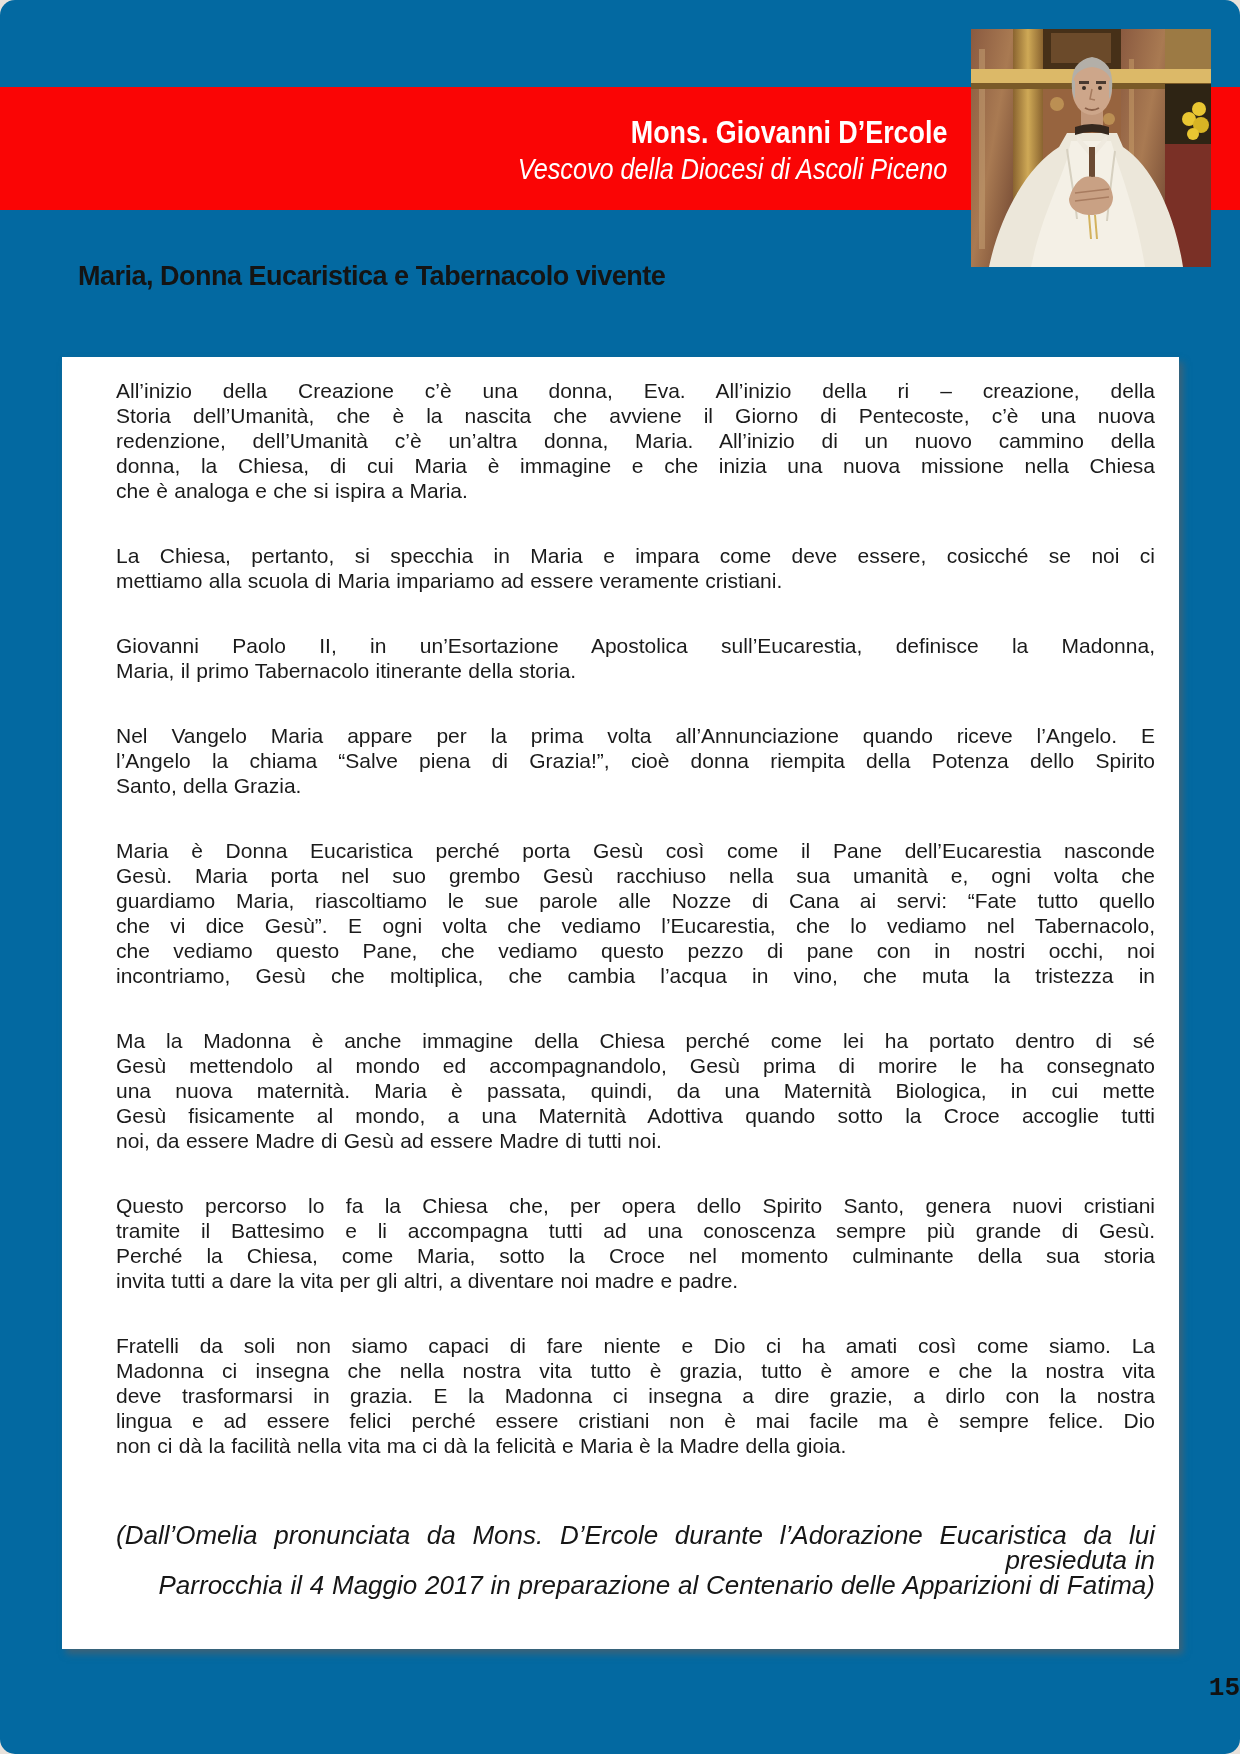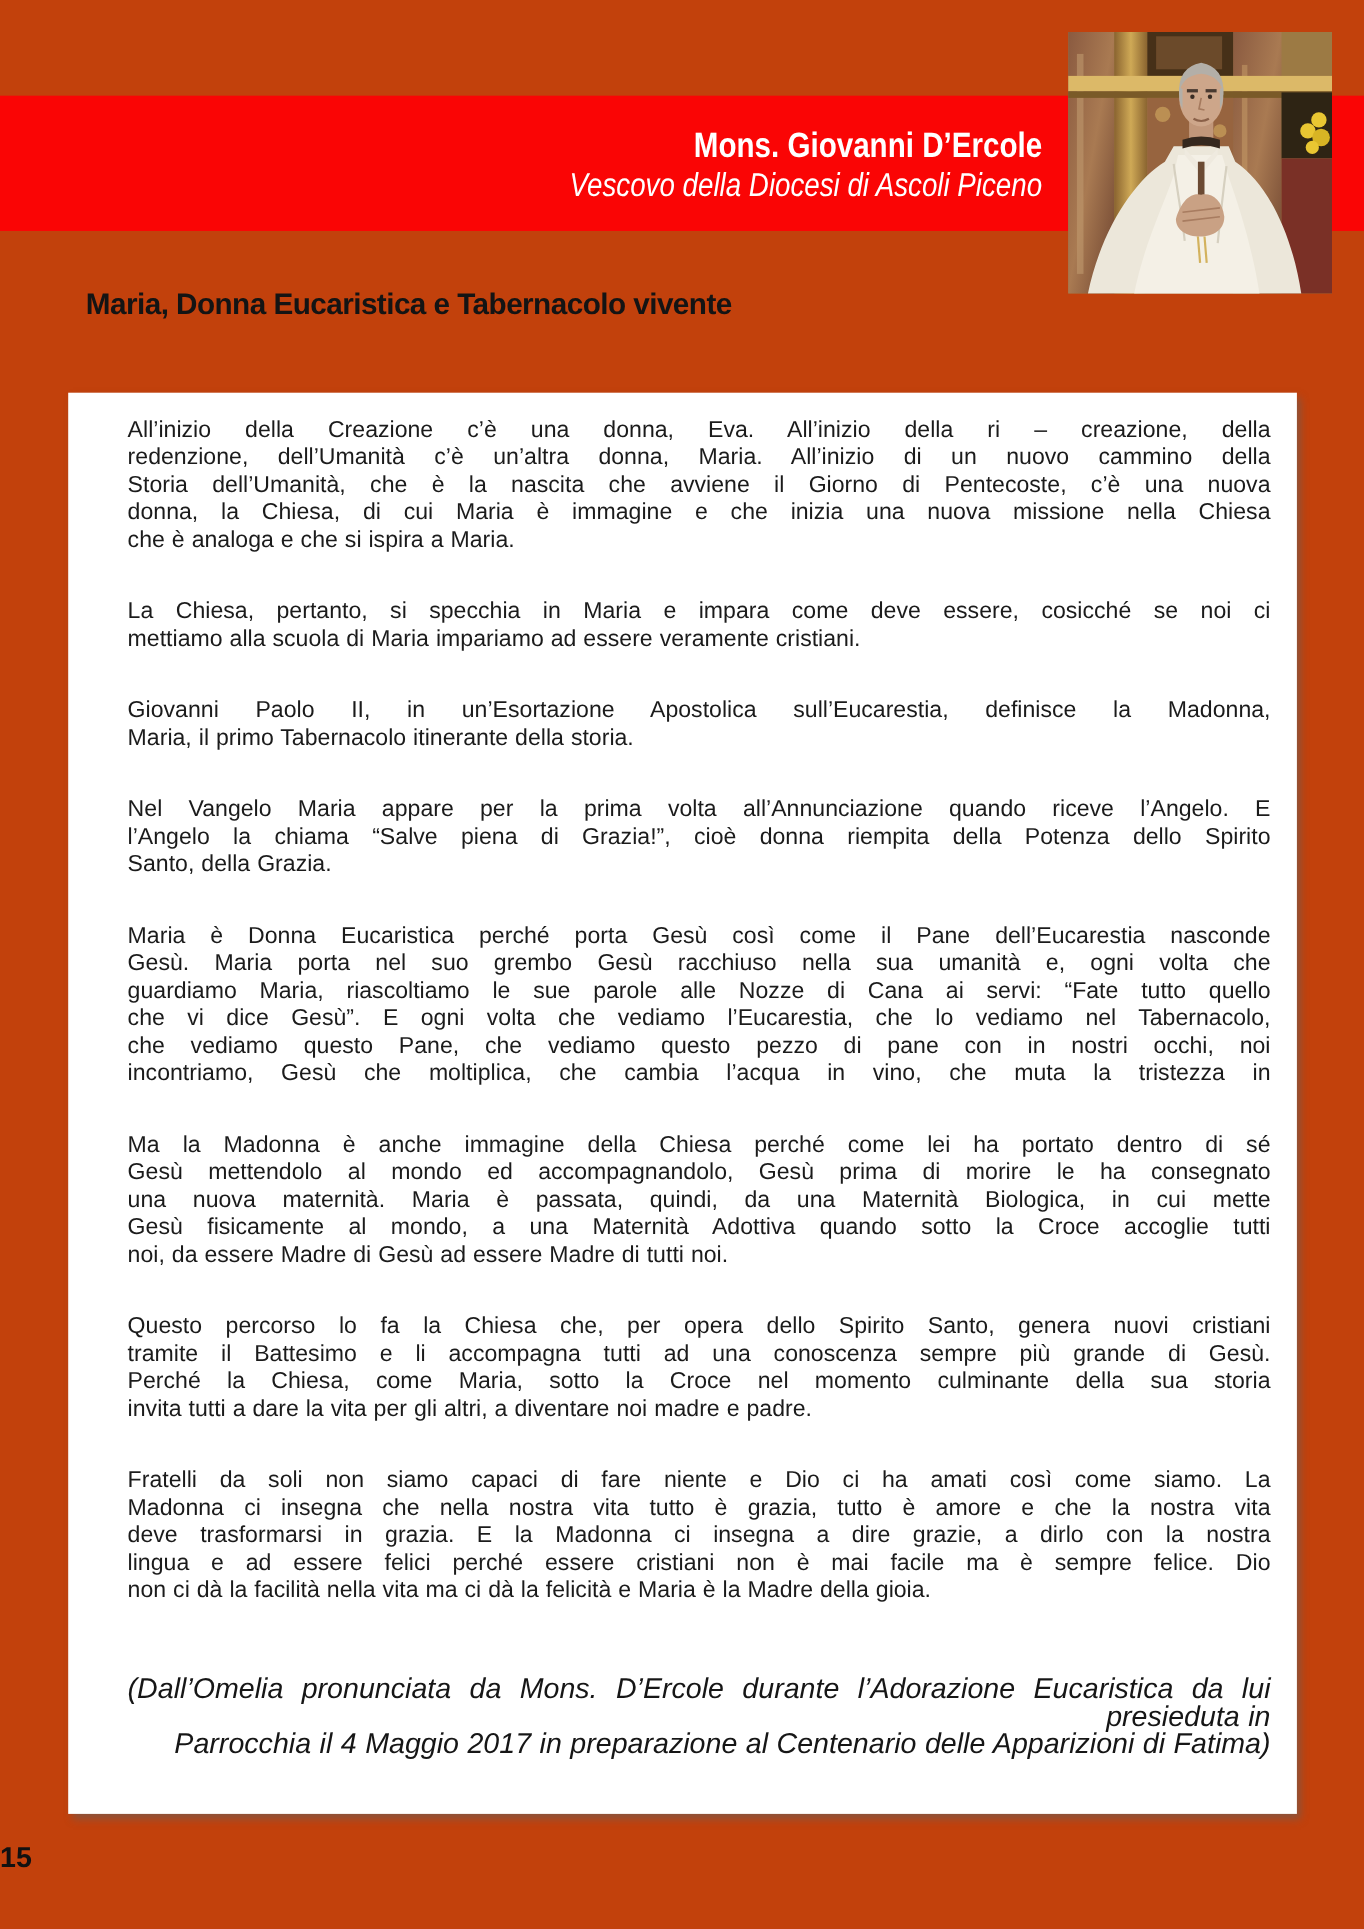--- a/index.html
+++ b/index.html
@@ -1,19 +1,20 @@
 <!DOCTYPE html>
 <html><head>
 <meta charset="utf-8">
 <style>
   html,body { margin:0; padding:0; background:#e8e2dc; }
   .page {
     position:relative; width:1240px; height:1754px;
-    background:#c2410c; overflow:hidden;
+    background:#0369a1; overflow:hidden;
     font-family:"Liberation Sans", sans-serif;
+    border-radius:15px;
   }
   .band { position:absolute; left:0; top:87px; width:1240px; height:123px; background:#fa0505; }
   .header-text {
     position:absolute; top:114px; right:293px; text-align:right; color:#ffffff;
     transform:scaleX(0.84); transform-origin:100% 0; white-space:nowrap;
   }
   .header-name { font-size:32px; font-weight:bold; line-height:37px; }
   .header-role { font-size:30px; font-style:italic; line-height:36px; }
   .photo { position:absolute; left:971px; top:29px; width:240px; height:238px; overflow:hidden; }
   .photo svg { display:block; }
@@ -31,22 +32,22 @@
   .line {
     font-size:21px; line-height:25px; color:#1b1b1b;
     text-align:justify; text-align-last:justify; word-spacing:0.5px;margin-left:28px;
   }
   .line.last { text-align-last:left; }
   .citation { margin-top:65px; }
   .citation .line {
     text-align-last:right; font-style:italic; font-size:26px; color:#161616;
   }
   .page-number {
-    position:absolute; top:1673px; left:0; width:1240px; text-align:left;
-    font-family:Liberation Sans, sans-serif; font-weight:bold; font-size:26px; color:#111111;
+    position:absolute; top:1673px; left:0; width:1240px; text-align:right;
+    font-family:Liberation Mono, monospace; font-weight:bold; font-size:26px; color:#111111;
   }
 </style>
 </head>
 <body>
 
 <div class="page">
 
   <div class="band"></div>
 
   <div class="header-text">
@@ -114,22 +115,22 @@
       </g>
     </svg>
   </div>
 
   <h1 class="title">Maria, Donna Eucaristica e Tabernacolo vivente</h1>
 
   <div class="content-box">
     <div>
         <div class="para">
           <div class="line">All’inizio della Creazione c’è una donna, Eva. All’inizio della ri – creazione, della</div>
+          <div class="line">Storia dell’Umanità, che è la nascita che avviene il Giorno di Pentecoste, c’è una nuova</div>
           <div class="line">redenzione, dell’Umanità c’è un’altra donna, Maria. All’inizio di un nuovo cammino della</div>
-          <div class="line">Storia dell’Umanità, che è la nascita che avviene il Giorno di Pentecoste, c’è una nuova</div>
           <div class="line">donna, la Chiesa, di cui Maria è immagine e che inizia una nuova missione nella Chiesa</div>
           <div class="line last">che è analoga e che si ispira a Maria.</div>
         </div>
         <div class="para">
           <div class="line">La Chiesa, pertanto, si specchia in Maria e impara come deve essere, cosicché se noi ci</div>
           <div class="line last">mettiamo alla scuola di Maria impariamo ad essere veramente cristiani.</div>
         </div>
         <div class="para">
           <div class="line">Giovanni Paolo II, in un’Esortazione Apostolica sull’Eucarestia, definisce la Madonna,</div>
           <div class="line last">Maria, il primo Tabernacolo itinerante della storia.</div>

